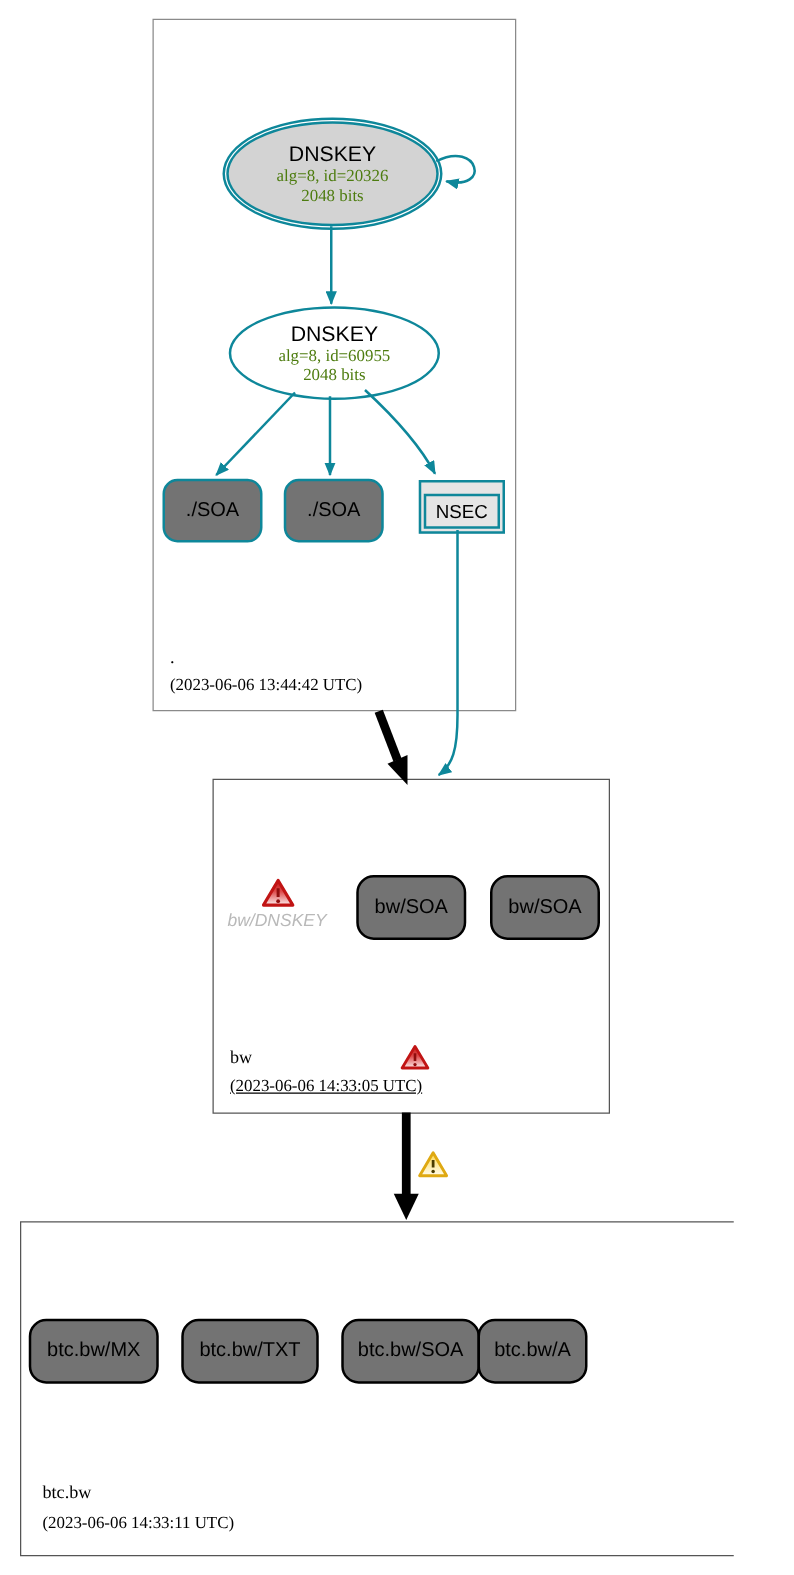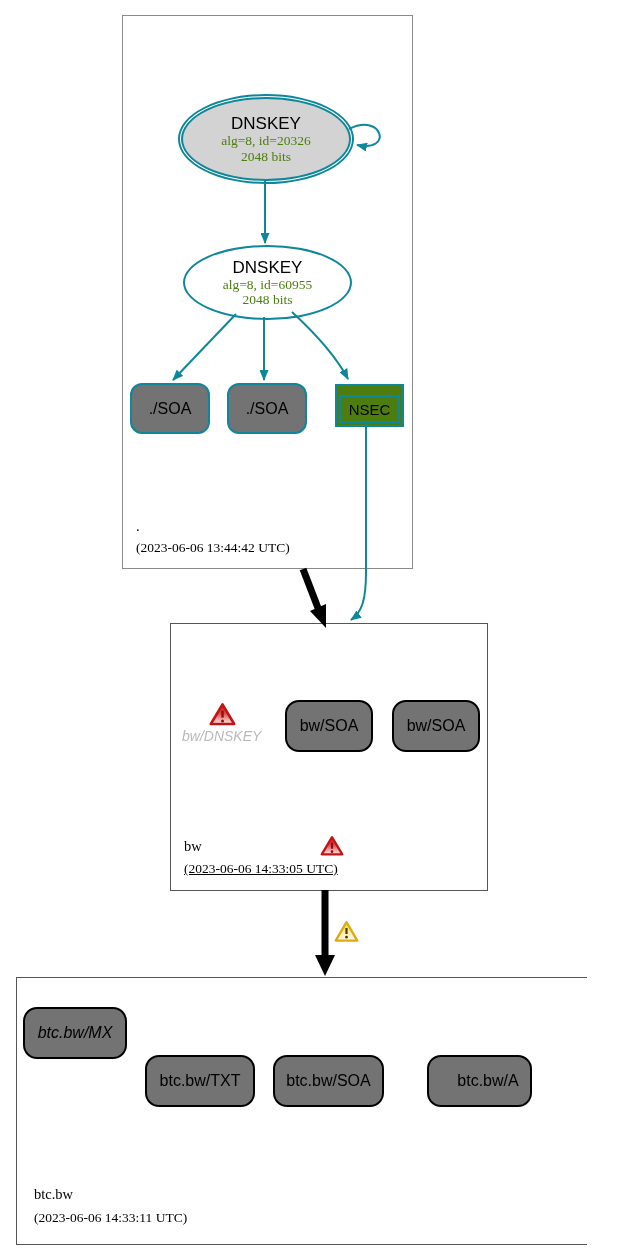--- a/index.html
+++ b/index.html
@@ -29,21 +29,21 @@
   .key-title { font-size:17px; color:#000; }
   .key-detail { font-family:"Liberation Serif", serif; font-size:13.5px; color:#4d7c0f; }
 
   .rrset {
     position:absolute; display:flex; align-items:center; justify-content:center;
     font-size:16px; color:#000; background:#737373; white-space:nowrap;
   }
   .rrset.teal  { border:2px solid #0e879a; border-radius:12px; }
   .rrset.black { border:2px solid #000000; border-radius:14px; }
 
-  .nsec-outer { position:absolute; border:2px solid #0e879a; background:#4d7c0f; }
+  .nsec-outer { position:absolute; border:2px solid #0e879a; background:#e5e5e5; }
   .nsec-inner {
     position:absolute; left:2px; right:2px; top:9px; bottom:2px;
     border:2px solid #0e879a; display:flex; align-items:center; justify-content:center;
     font-size:15px; color:#000;
   }
   .missing-label {
     position:absolute; font-style:italic; font-size:14px; color:#b9b9b9; white-space:nowrap;
   }
   svg.overlay { position:absolute; left:0; top:0; pointer-events:none; }
 </style>
@@ -128,30 +128,30 @@
           <stop offset="100%" stop-color="#fffced"></stop>
       </linearGradient>
     </defs>
     <path d="M12.5 2.2 L23.3 20.6 L1.7 20.6 Z" fill="url(#yelGrad)" stroke="#dfa912" stroke-width="2.3" stroke-linejoin="round"></path>
     <line x1="12.5" y1="8" x2="12.5" y2="14" stroke="#4a3b00" stroke-width="2.2"></line>
     <circle cx="12.5" cy="17.2" r="1.4" fill="#4a3b00"></circle>
   </svg>
 
   <div class="zone-box dark" style="left:16px; top:977px; width:603px; height:266px;"></div>
 
-  <div class="rrset black" style="left:23px; top:1007px; width:100px; height:48px;font-style:italic;">
+  <div class="rrset black" style="left:23px; top:1055px; width:100px; height:48px;">
     <span>btc.bw/MX</span>
   </div>
   <div class="rrset black" style="left:145px; top:1055px; width:106px; height:48px;">
     <span>btc.bw/TXT</span>
   </div>
   <div class="rrset black" style="left:273px; top:1055px; width:107px; height:48px;">
     <span>btc.bw/SOA</span>
   </div>
-  <div class="rrset black" style="left:427px; top:1055px; width:84px; height:48px;padding-left:17px;">
+  <div class="rrset black" style="left:382px; top:1055px; width:84px; height:48px;">
     <span>btc.bw/A</span>
   </div>
 
   <div class="zone-name" style="left:34px; top:1186px;">btc.bw</div>
   <div class="zone-ts" style="left:34px; top:1210px;">(2023-06-06 14:33:11 UTC)</div>
 
   <svg class="overlay" width="635" height="1260" viewBox="0 0 635 1260">
     <defs>
       <marker id="arrowTeal" viewBox="0 0 11 9" refX="10" refY="4.5" markerWidth="11" markerHeight="9" markerUnits="userSpaceOnUse" orient="auto">
         <path d="M0 0 L11 4.5 L0 9 Z" fill="#0e879a"></path>

